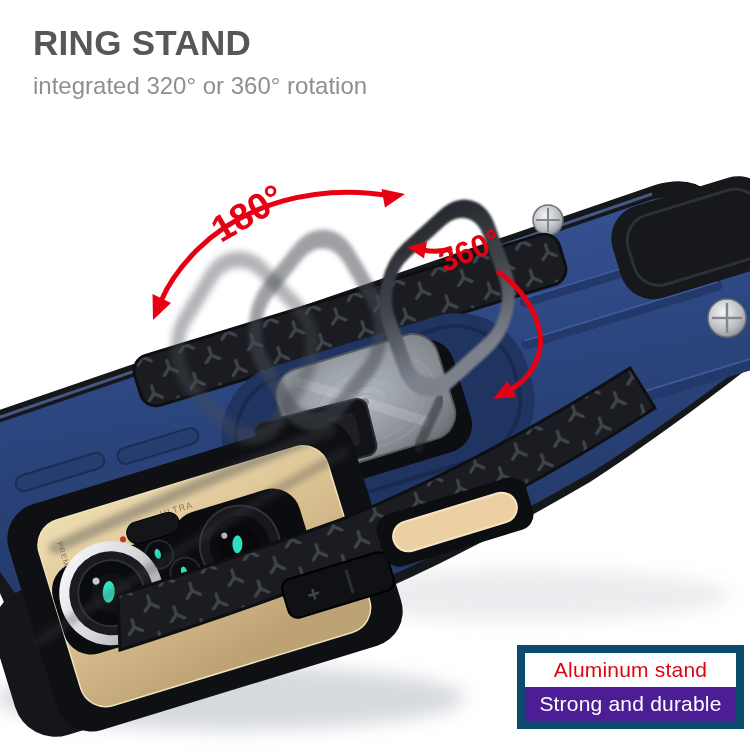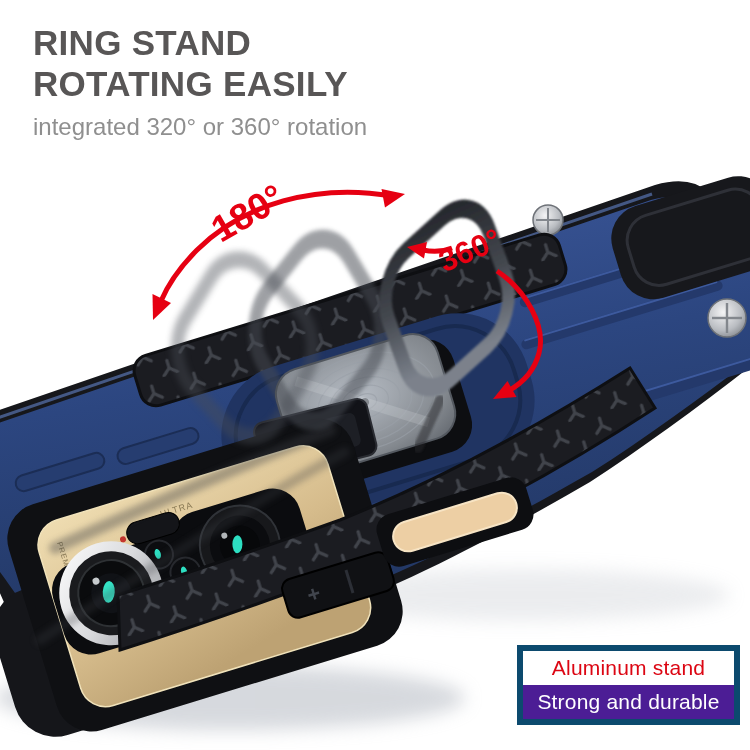--- a/index.html
+++ b/index.html
@@ -3,35 +3,34 @@
 <meta charset="utf-8">
 <style>
   html,body{margin:0;padding:0;background:#ffffff;}
   .stage{position:relative;width:750px;height:750px;overflow:hidden;background:#ffffff;
          font-family:"Liberation Sans", sans-serif;border-radius:15px;}
   .header{position:absolute;left:33px;top:22px;}
   .title-line{font-size:35px;line-height:41px;font-weight:700;color:#585656;letter-spacing:.3px;}
   .subtitle-line{font-size:24px;line-height:28px;font-weight:400;color:#8f8f8f;margin-top:1px;}
   .subtitle-block{margin-top:9px;}
   .photo{position:absolute;left:0;top:0;width:750px;height:750px;}
-  .badge{position:absolute;left:517px;top:645px;width:211px;border:6px solid #0c4a6e;
+  .badge{position:absolute;left:517px;top:645px;width:211px;border:8px solid #0c4a6e;
          box-sizing:content-box;}
   .badge-row{height:34px;display:flex;align-items:center;justify-content:center;
              font-size:21px;letter-spacing:.2px;}
   .badge-row.white{background:#ffffff;color:#dc0613;}
   .badge-row.red{background:#4c1d95;color:#ffffff;}
 </style>
 </head>
 <body>
 
 <div class="stage">
 
   <div class="header">
     <div class="title-line">RING STAND</div>
-    <div class="title-line">ROTATING EASILY</div>
     <div class="subtitle-block">
       <div class="subtitle-line">integrated 320° or 360° rotation</div>
     </div>
   </div>
 
   <svg class="photo" viewBox="0 0 750 750">
     <defs>
       <linearGradient id="blueG" x1="0" y1="0" x2="0.25" y2="1">
         <stop offset="0" stop-color="#3e5a9e"></stop>
           <stop offset="0.45" stop-color="#2c4680"></stop>

